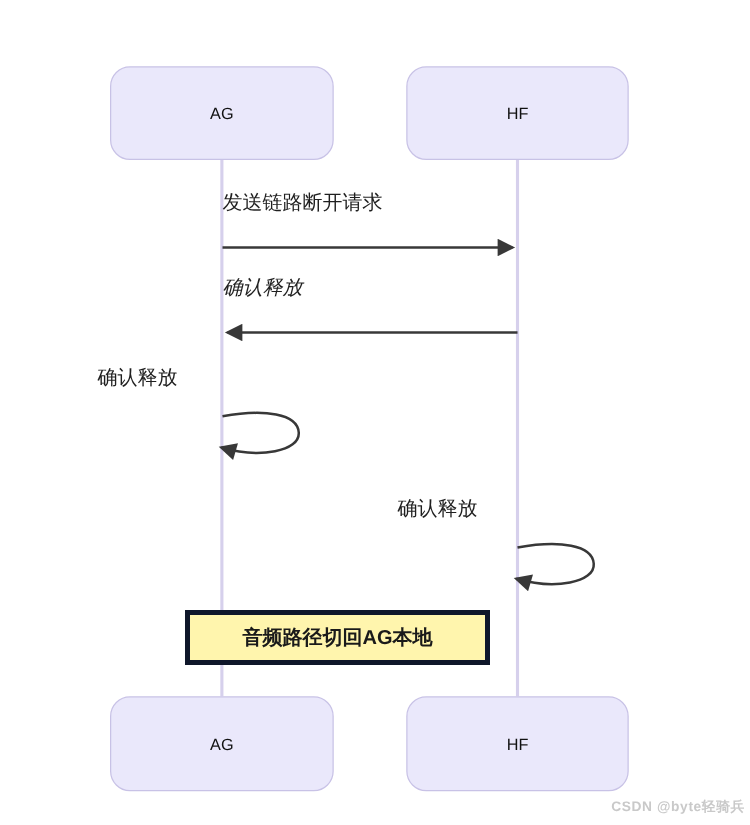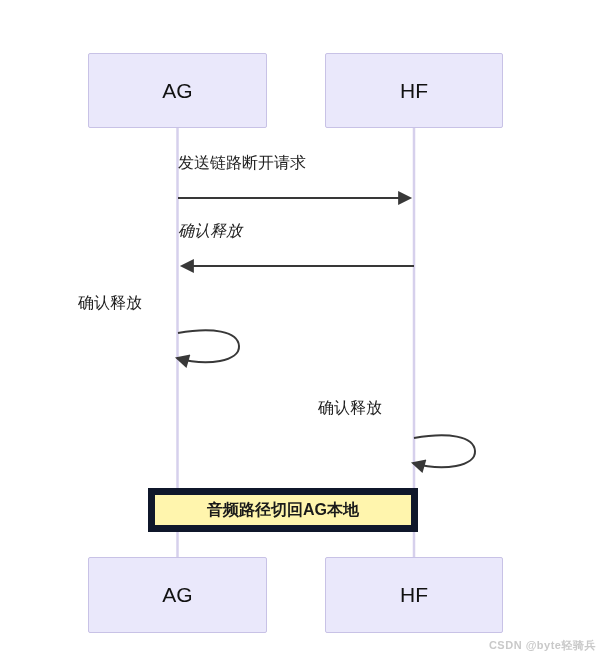--- a/index.html
+++ b/index.html
@@ -20,26 +20,26 @@
     left: 0;
     top: 0;
     z-index: 1;
   }
   .actor {
     position: absolute;
     width: 179px;
     height: 75px;
     background: #EAE8FB;
     border: 1px solid #C8C2E6;
-    border-radius: 2px;
+    border-radius: 16px;
     box-sizing: border-box;
     display: flex;
     align-items: center;
     justify-content: center;
-    font-size: 21px;
+    font-size: 13px;
     color: #111111;
     z-index: 2;
   }
   .actor.top-ag  { left: 88px;  top: 53px;  }
   .actor.top-hf  { left: 325px; top: 53px;  width: 178px; }
   .actor.bot-ag  { left: 88px;  top: 557px; height: 76px; }
   .actor.bot-hf  { left: 325px; top: 557px; width: 178px; height: 76px; }
   .msg {
     position: absolute;
     font-size: 16px;
@@ -50,24 +50,24 @@
     white-space: nowrap;
   }
   .msg.m1 { left: 178px; top: 153px; width: 236px; }
   .msg.m2 { left: 178px; top: 221px; width: 236px; font-style: italic; }
   .msg.m3 { left: 78px;  top: 293px; width: 200px; }
   .msg.m4 { left: 318px; top: 398px; width: 200px; }
   .note {
     position: absolute;
     left: 148px;
     top: 488px;
-    width: 270px;
+    width: 244px;
     height: 44px;
     background: #FFF5AD;
-    border: 7px solid #0f172a;
+    border: 4px solid #0f172a;
     box-sizing: border-box;
     display: flex;
     align-items: center;
     justify-content: center;
     font-size: 16px;
     font-weight: 600;
     color: #1A1A1A;
     z-index: 3;
   }
   .watermark {

